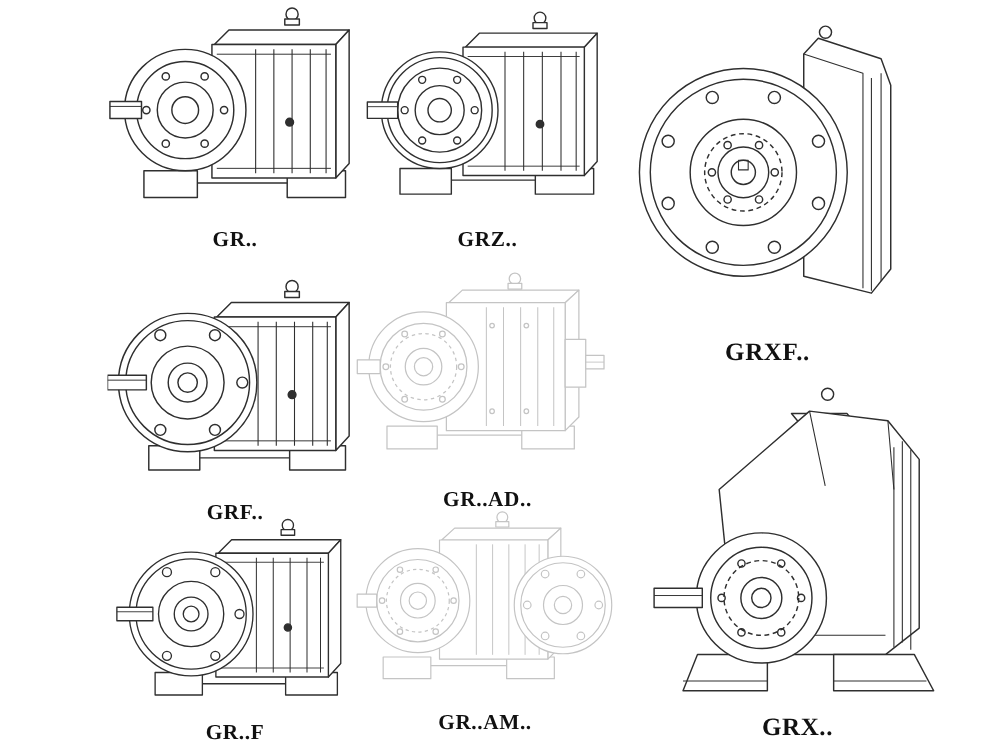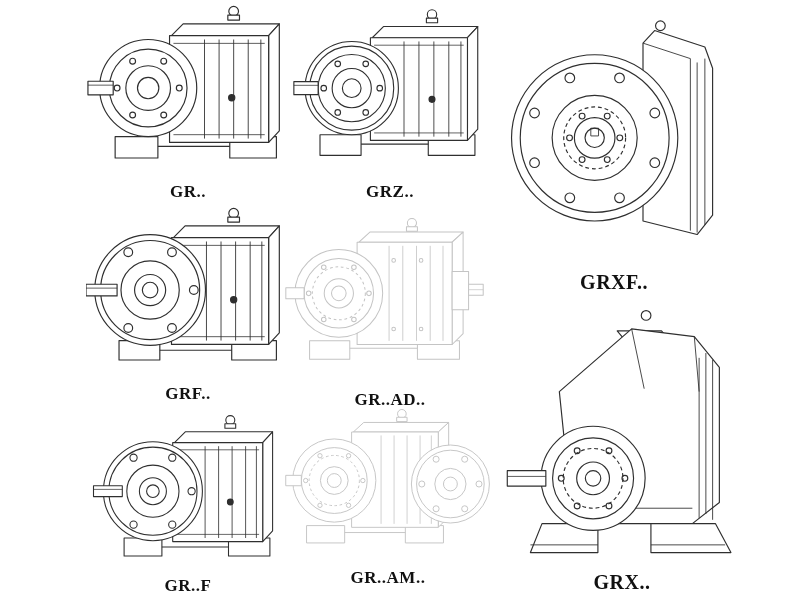--- a/index.html
+++ b/index.html
@@ -106,21 +106,21 @@
         <circle cx="87" cy="160.5" r="3" fill="none"></circle>
         <circle cx="74" cy="138" r="3" fill="none"></circle>
         <circle cx="87" cy="115.5" r="3" fill="none"></circle>
         <circle cx="113" cy="115.5" r="3" fill="none"></circle>
         <rect x="96" y="128" width="8" height="8" fill="none" stroke-width="0.9"></rect>
       </g>
     </svg>
     <div class="label label-lg">GRXF..</div>
   </div>
 
-  <div class="cell" style="left:86px;top:202px;width:204px;height:204px;">
+  <div class="cell" style="left:86px;top:218px;width:204px;height:204px;">
     <svg viewBox="0 0 210 180" preserveAspectRatio="xMidYMid meet">
       <g fill="#fff" class="dark" stroke-width="1.2" stroke-linejoin="round">
         <circle cx="152" cy="9" r="5" fill="none"></circle>
         <rect x="146" y="13" width="12" height="5"></rect>
         <path d="M34 140 h42 v20 h-42 Z"></path>
         <path d="M150 140 h46 v20 h-46 Z"></path>
         <path d="M76 150 h74" fill="none"></path>
         <path d="M90 34 L102 22 L199 22 L188 34 Z"></path>
         <path d="M188 34 L199 22 L199 132 L188 144 Z"></path>
         <rect x="88" y="34" width="100" height="110"></rect>
@@ -245,21 +245,21 @@
         <circle cx="159" cy="90" r="3.5" fill="none"></circle>
         <circle cx="175.5" cy="61.4" r="3.5" fill="none"></circle>
         <circle cx="208.5" cy="61.4" r="3.5" fill="none"></circle>
         <circle cx="192" cy="90" r="18"></circle>
         <circle cx="192" cy="90" r="8"></circle>
       </g>
     </svg>
     <div class="label">GR..AM..</div>
   </div>
 
-  <div class="cell" style="left:498px;top:300px;width:248px;height:296px;">
+  <div class="cell" style="left:514px;top:300px;width:248px;height:296px;">
     <svg viewBox="0 0 250 278" preserveAspectRatio="xMidYMid meet">
       <g fill="#fff" class="dark" stroke-width="1.2" stroke-linejoin="round">
         <circle cx="150" cy="16" r="5" fill="none"></circle>
         <path d="M120 32 h46 l10 12 h-46 Z"></path>
         <path d="M60 95 L135 30 L200 38 L226 70 L226 210 L198 232 L74 232 Z"></path>
         <path d="M135 30 L148 92 M200 38 L205 95" fill="none" stroke-width="0.9"></path>
         <path d="M205 60 V226 M212 55 V222 M219 62 V228" fill="none" stroke-width="0.9"></path>
         <path d="M74 216 H198" fill="none" stroke-width="0.9"></path>
         <path d="M42 232 L100 232 L100 262 L30 262 Z"></path>
         <path d="M30 254 H100" fill="none" stroke-width="0.9"></path>

